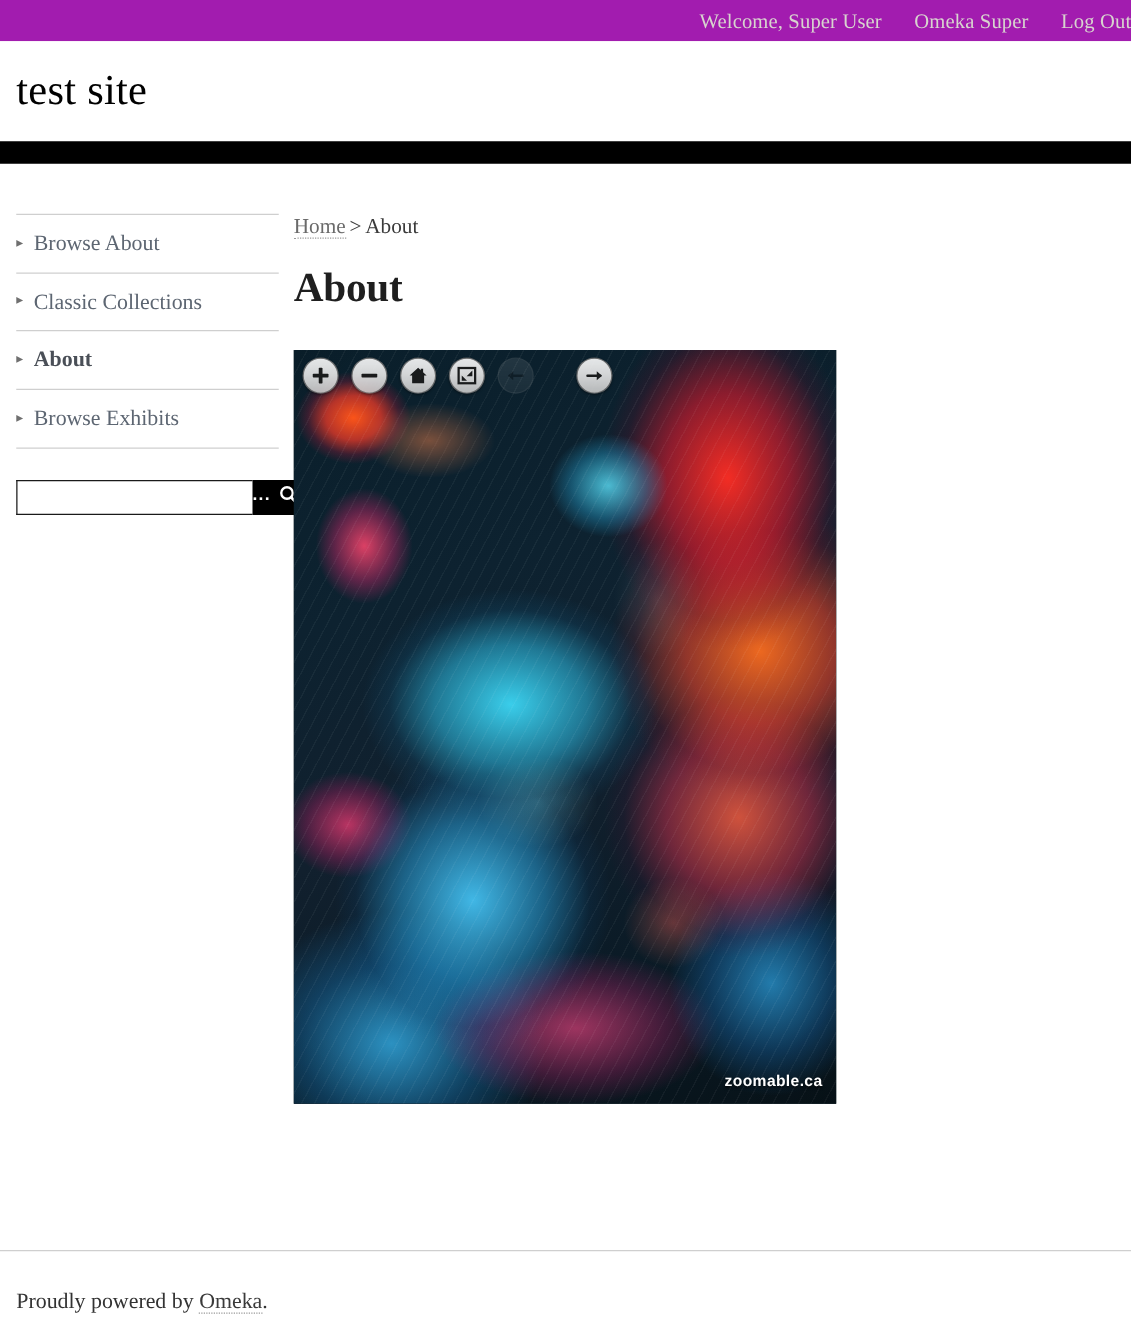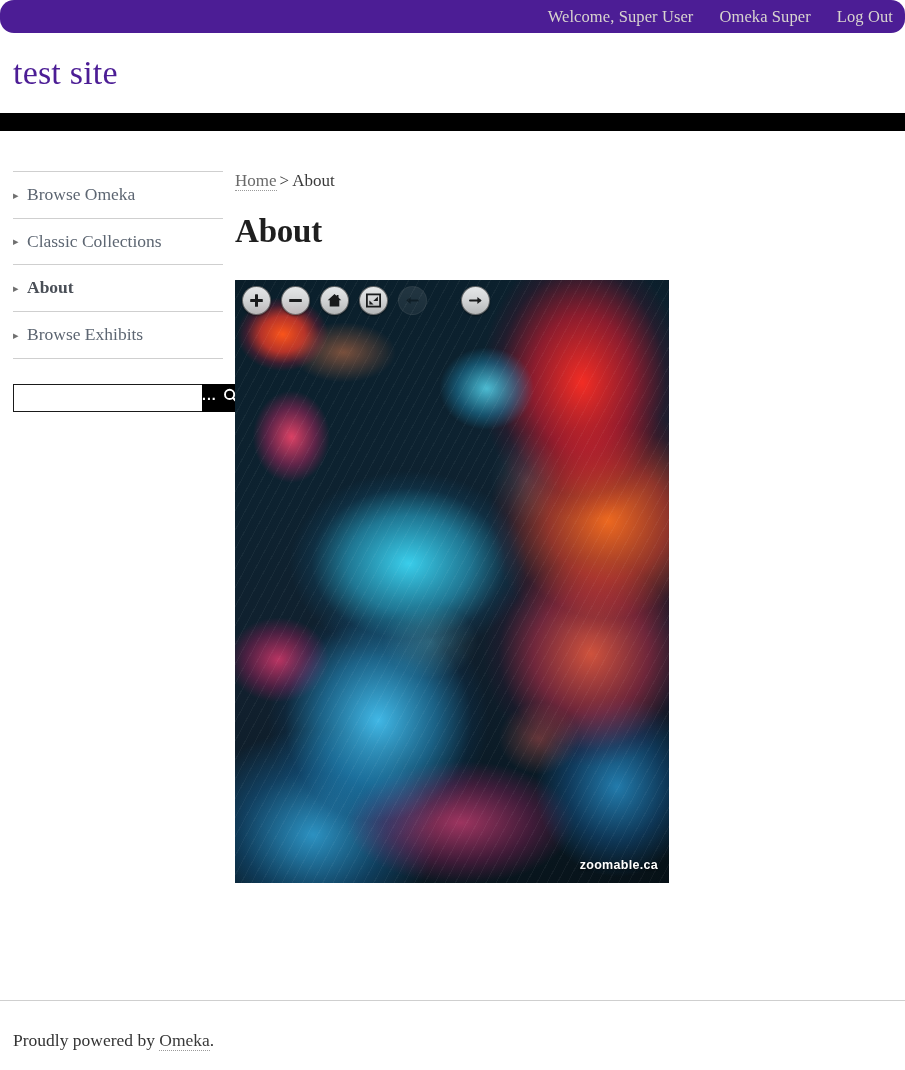--- a/index.html
+++ b/index.html
@@ -13,27 +13,25 @@
     background: #ffffff;
     font-family: "Liberation Serif", "DejaVu Serif", serif;
     color: #2f2f2f;
     overflow: hidden;
     position: relative;
   }
 
   
   #admin-bar {
     height: 33px;
-    background: #4c1d95;
+    background: #a21caf;
     display: flex;
     align-items: center;
     justify-content: flex-end;
-    padding-right: 12px;
-    box-sizing: border-box;
-    border-radius: 14px;
+    box-sizing: border-box;
   }
   #admin-bar .admin-link {
     color: #d8d4cf;
     font-size: 16.5px;
     margin-left: 26px;
     text-decoration: none;
     letter-spacing: 0.1px;
     white-space: nowrap;
     font-family: "Liberation Serif", "DejaVu Serif", serif;
   }
@@ -43,21 +41,21 @@
     height: 80px;
     background: #ffffff;
     display: flex;
     align-items: center;
     padding-left: 13px;
     box-sizing: border-box;
   }
   #site-title {
     font-size: 34px;
     font-weight: normal;
-    color: #4c1d95;
+    color: #000000;
     margin: 0;
     letter-spacing: 0.2px;
     line-height: 1;
   }
   #site-title a { color: inherit; text-decoration: none; }
 
   
   #primary-nav-bar {
     height: 18px;
     background: #000000;
@@ -342,21 +340,21 @@
 
 <div id="primary-nav-bar"></div>
 
 <div id="page-wrap">
 
   <aside id="sidebar">
     <ul class="nav-list">
       <li>
         <a href="#" class="nav-link">
           <span class="tri">▸</span>
-          <span>Browse Omeka</span>
+          <span>Browse About</span>
         </a>
       </li>
       <li>
         <a href="#" class="nav-link">
           <span class="tri">▸</span>
           <span>Classic Collections</span>
         </a>
       </li>
       <li>
         <a href="#" class="nav-link active">

